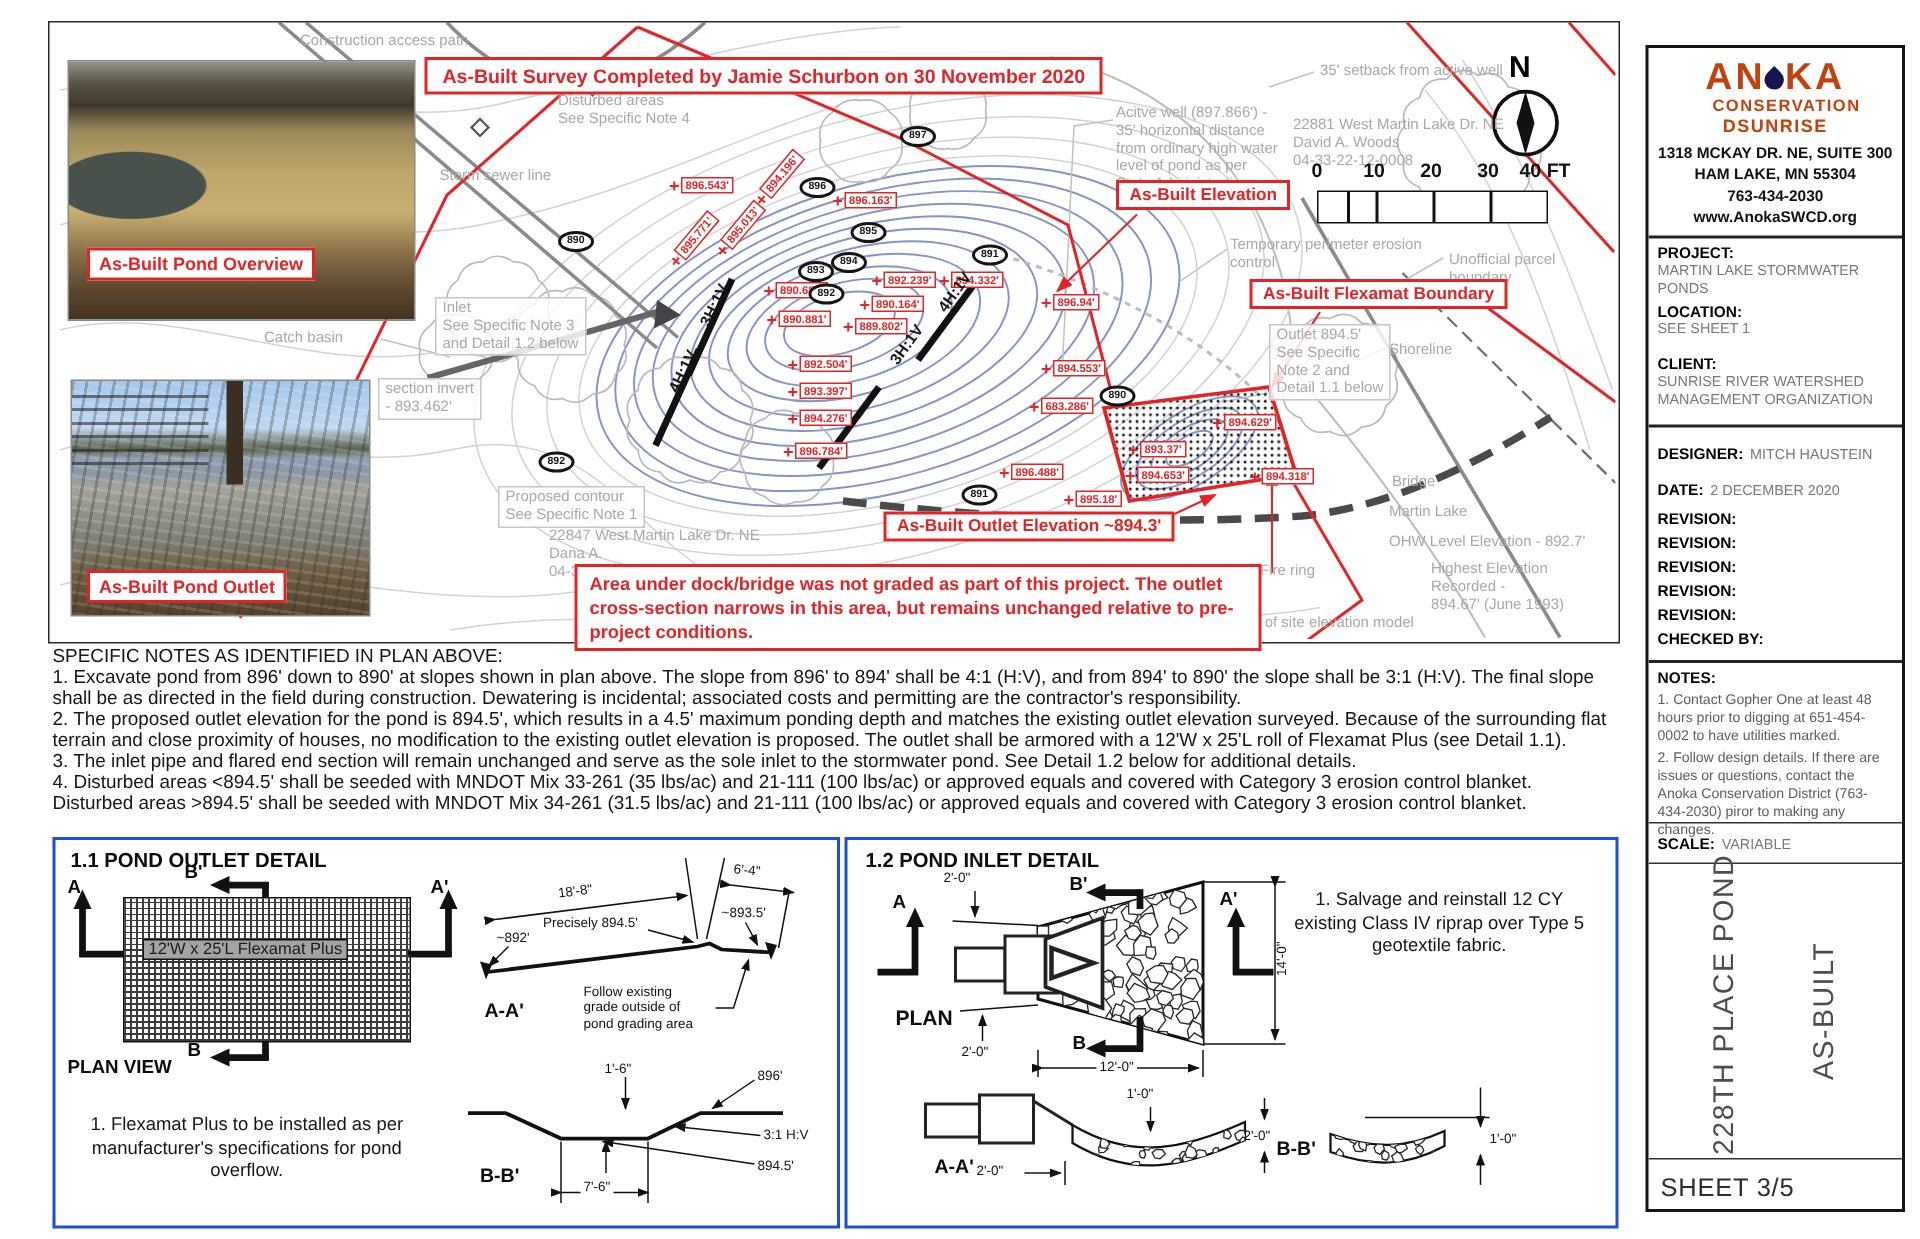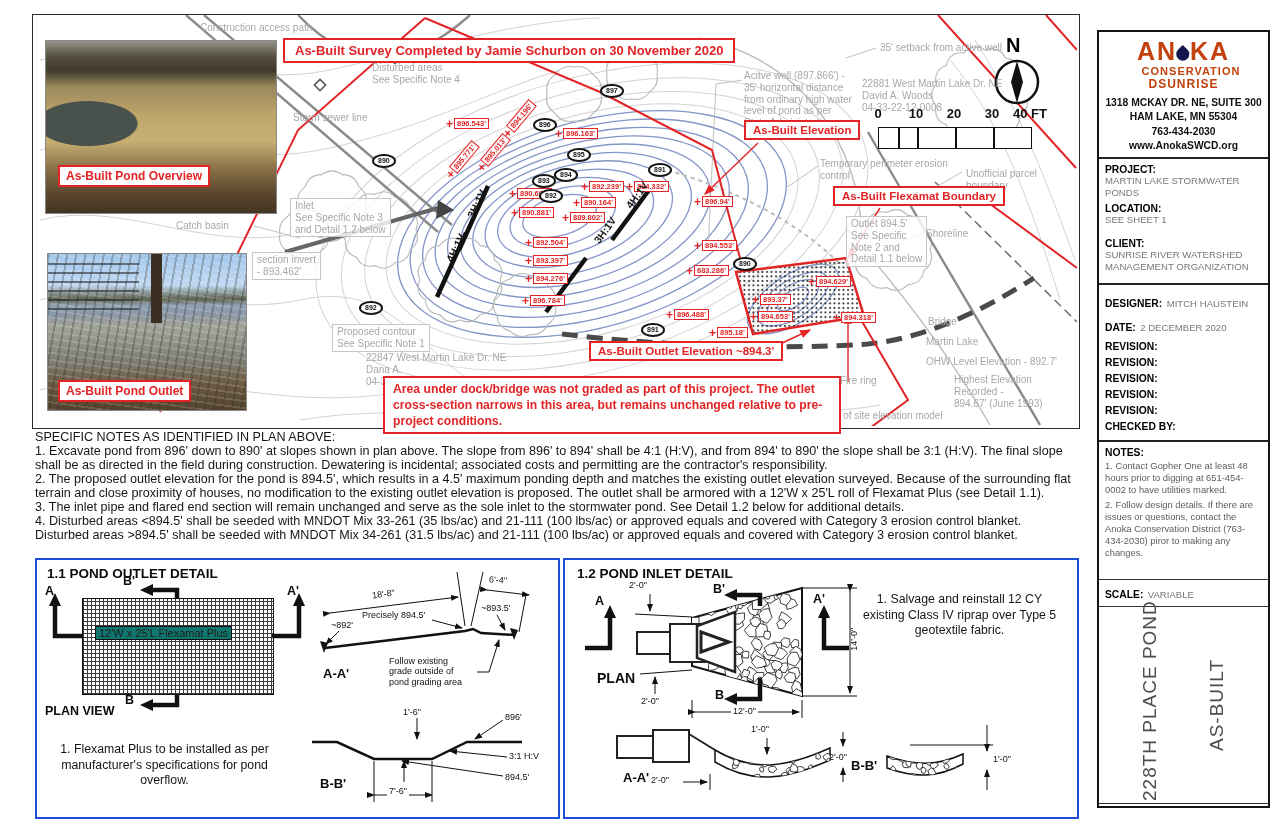--- a/index.html
+++ b/index.html
@@ -53,21 +53,21 @@
   .sb-num{position:absolute;top:106px;font-size:13px;font-weight:bold;color:#111;z-index:6;transform:translateX(-50%);white-space:nowrap;}
   
   #spec-notes{left:35px;top:431px;width:1043px;font-size:12.6px;line-height:1.11;color:#161616;}
   
   .detail-box{position:absolute;border:2px solid #1d4ed8;background:#fff;}
   .dtitle{position:absolute;font-weight:bold;font-size:13.5px;color:#0c0c0c;white-space:nowrap;}
   .dim{position:absolute;font-size:9px;color:#111;white-space:pre-line;line-height:1.15;}
   .dsec{position:absolute;font-weight:bold;font-size:13px;color:#0c0c0c;}
   .dmark{position:absolute;font-weight:bold;font-size:12.5px;color:#0c0c0c;}
   .dnote{position:absolute;font-size:12.3px;line-height:1.27;color:#161616;text-align:center;}
-  .dlabel{position:absolute;font-size:11px;border:1px solid #111;background:#0f766e;padding:0 3px;white-space:nowrap;}
+  .dlabel{position:absolute;font-size:11px;border:1px solid #111;background:#a3a3a3;padding:0 3px;white-space:nowrap;}
   #hatch-rect{position:absolute;left:45px;top:38px;width:190px;height:95px;border:1px solid #111;
     background:
       repeating-linear-gradient(0deg,#3c3c3c 0 1px, rgba(0,0,0,0) 1px 4px),
       repeating-linear-gradient(90deg,#3c3c3c 0 1px, rgba(0,0,0,0) 1px 4px);}
   .dsvg{position:absolute;left:0;top:0;}
   .rot90{transform:rotate(-90deg);transform-origin:center;}
   
   #title-block{left:1097px;top:30px;width:173px;height:778px;border:2px solid #151515;box-sizing:border-box;
     display:flex;flex-direction:column;overflow:hidden;background:#fff;}
   .tb-hr{border-top:2px solid #222;margin:3px 0;}
@@ -776,15 +776,16 @@
     <div class="tb-sec tb-inline">
       <span class="tb-lab">SCALE:</span>
       <span class="tb-val">VARIABLE</span>
     </div>
     <div class="tb-hr-thin"></div>
     <div id="tb-vert">
       <div class="vtext">228TH PLACE POND</div>
       <div class="vtext">AS-BUILT</div>
     </div>
     <div class="tb-hr-thin"></div>
+    <div id="tb-sheet">SHEET 3/5</div>
   </div>
 
 </div>
 
 </body></html>

